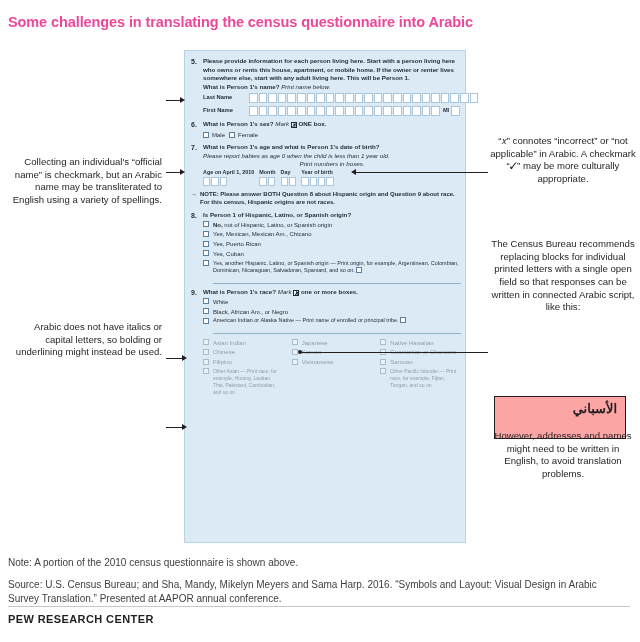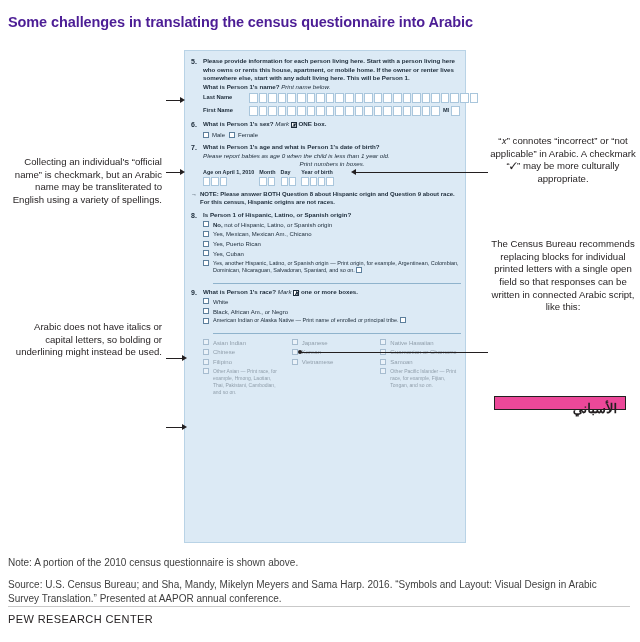--- a/index.html
+++ b/index.html
@@ -14,21 +14,21 @@
     overflow: hidden;
   }
 
   .title {
     position: absolute;
     left: 8px;
     top: 14px;
     width: 610px;
     font-size: 14.5px;
     font-weight: bold;
-    color: #4c1d95;
+    color: #ec4899;
     letter-spacing: -0.1px;
   }
 
   .stage {
     position: absolute;
     left: 0; top: 40px;
     width: 640px; height: 510px;
   }
 
   
@@ -192,23 +192,23 @@
   }
   .arrowhead.right { border-left: 5px solid #231f20; }
   .arrowhead.left { border-right: 5px solid #231f20; }
 
   
   .arabic-box {
     position: absolute;
     left: 494px;
     top: 356px;
     width: 132px;
-    height: 14px;
+    height: 43px;
     border: 1.4px solid #231f20;
-    background: #ec4899;
+    background: #fca5a5;
     text-decoration: underline;
   }
   .arabic-text {
     position: absolute;
     right: 8px;
     top: 4px;
     font-size: 13px;
     font-weight: bold;
     direction: rtl;
   }
@@ -229,21 +229,21 @@
     top: 606px;
     width: 622px;
     height: 1px;
     background: #c9c9c9;
   }
   .brand {
     position: absolute;
     left: 8px;
     top: 613px;
     font-size: 11px;
-    font-weight: normal;
+    font-weight: bold;
     letter-spacing: 0.4px;
     color: #231f20;
   }
 </style>
 </head>
 <body>
 
 <div class="title">Some challenges in translating the census questionnaire into Arabic</div>
 
 <div class="stage">
@@ -504,20 +504,21 @@
   <div class="arrowhead left" style="left:351px; top:129px;"></div>
 
   <div class="ann l" style="left:490px; top:198px; width:146px;">The Census Bureau recommends replacing blocks for individual printed letters with a single open field so that responses can be written in connected Arabic script, like this:</div>
   <div class="line" style="left:300px; top:312px; width:188px;"></div>
   <div class="dot" style="left:298px; top:310px;"></div>
 
   <div class="arabic-box">
     <div class="arabic-text">الأسباني</div>
   </div>
 
+  <div class="ann l" style="left:490px; top:390px; width:146px;">However, addresses and names might need to be written in English, to avoid translation problems.</div>
 
 </div>
 
 <div class="footer">
   <div>Note: A portion of the 2010 census questionnaire is shown above.</div>
   <div style="margin-top:8px">Source: U.S. Census Bureau; and Sha, Mandy, Mikelyn Meyers and Sama Harp. 2016. “Symbols and Layout: Visual Design in Arabic Survey Translation.” Presented at AAPOR annual conference.</div>
 </div>
 <div class="rule"></div>
 <div class="brand">PEW RESEARCH CENTER</div>
 

